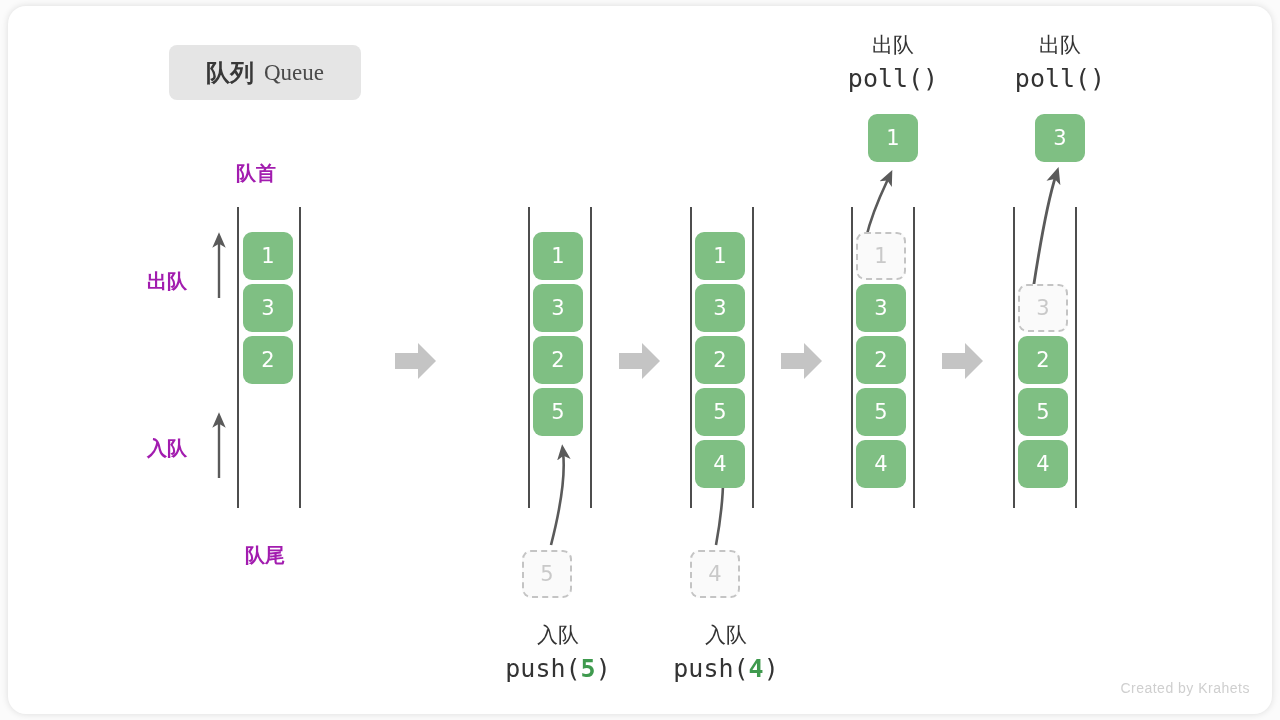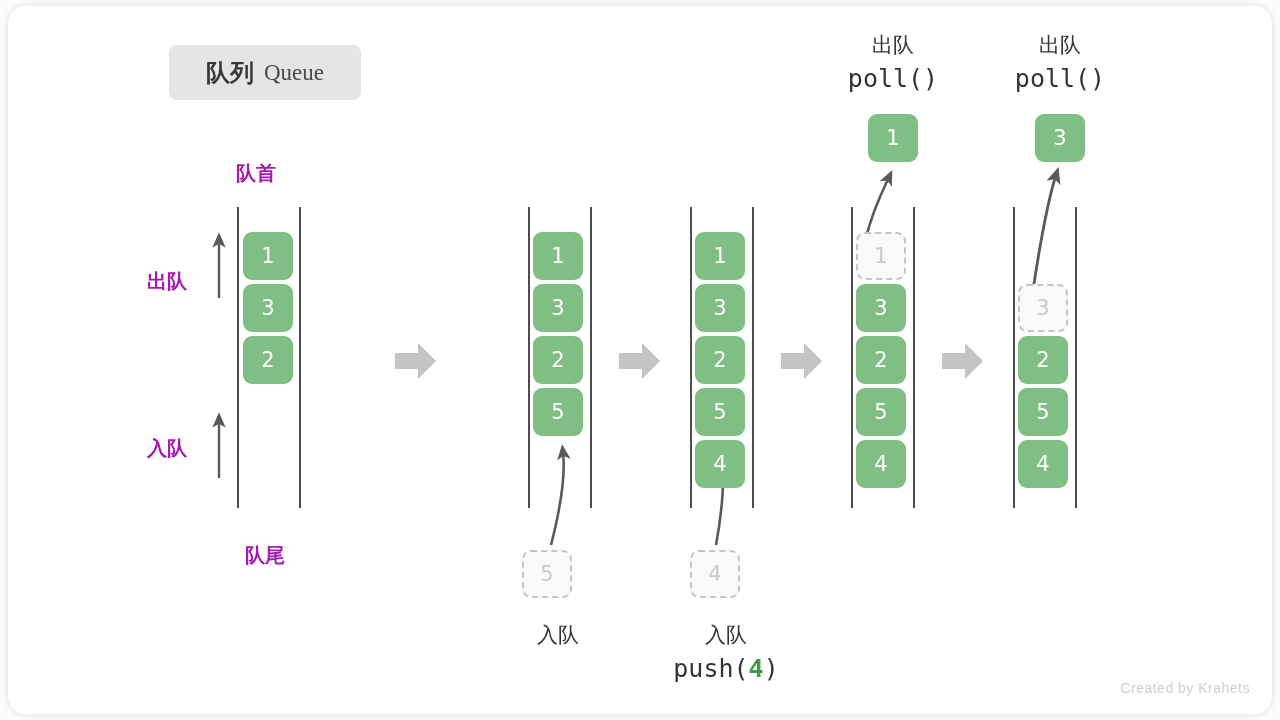--- a/index.html
+++ b/index.html
@@ -228,20 +228,21 @@
   <div>
     <div class="rail" style="left:528px"></div>
     <div class="rail" style="left:590px"></div>
     <div class="cell" style="left:533px; top:232px">1</div>
     <div class="cell" style="left:533px; top:284px">3</div>
     <div class="cell" style="left:533px; top:336px">2</div>
     <div class="cell" style="left:533px; top:388px">5</div>
     <div class="cell ghost" style="left:522px; top:550px">5</div>
     <div class="op-caption" style="left:463px; top:618px; width:190px">
       <span class="line-cn">入队</span>
+      <span class="line-code"><span>push(</span><span class="hl">5</span><span>)</span></span>
     </div>
   </div>
 
   <div class="block-arrow" style="left:617px">
     <svg viewBox="0 0 44 42" width="44" height="42">
       <path d="M2,13 L25,13 L25,3 L43,21 L25,39 L25,29 L2,29 Z" fill="#c4c4c4"></path>
     </svg>
   </div>
 
   <div>

